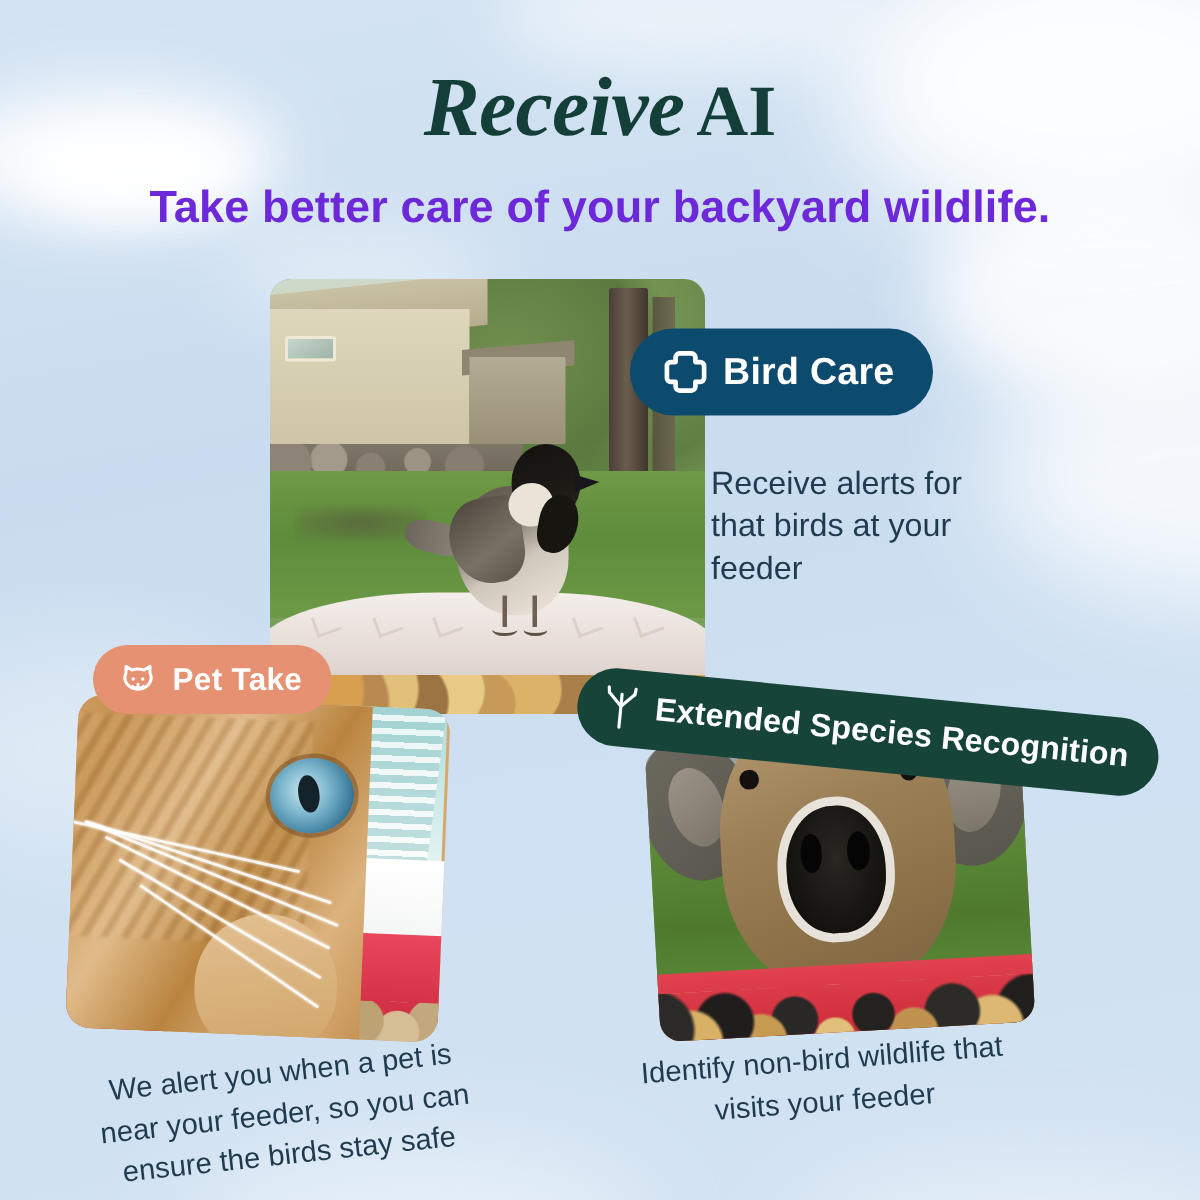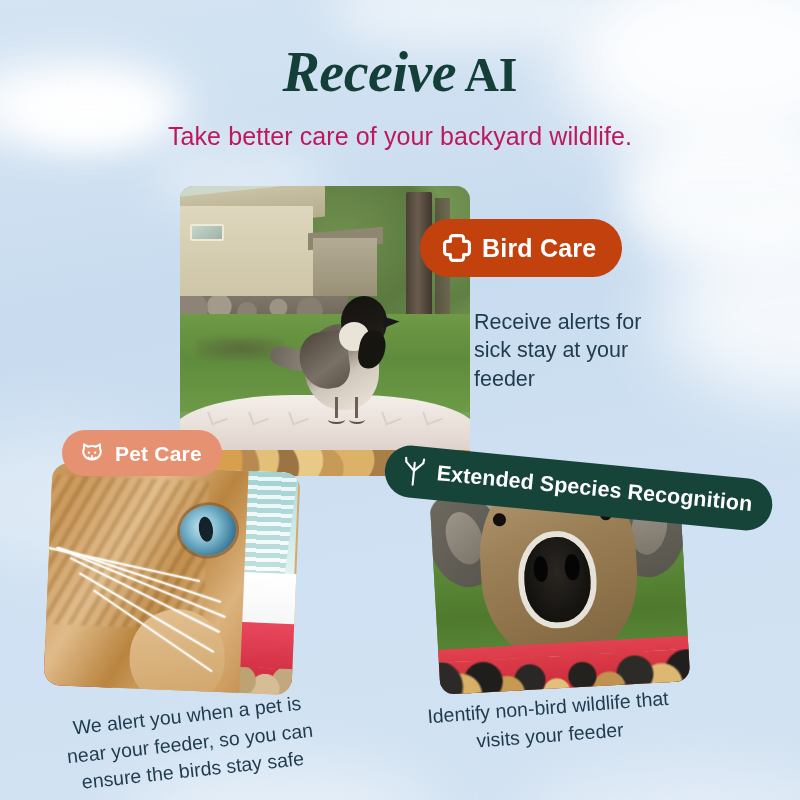--- a/index.html
+++ b/index.html
@@ -29,23 +29,23 @@
     font-family:"Liberation Serif", "DejaVu Serif", serif;
   }
   .title .adv{
     font-style:italic;font-weight:700;font-size:56px;letter-spacing:-0.5px;
   }
   .title .ai{
     font-style:normal;font-weight:700;font-size:48px;letter-spacing:0px;margin-left:8px;
   }
   .subtitle{
     margin-top:22px;
-    color:#be185d;
-    font-size:25px;
-    font-weight:400;
+    color:#6d28d9;
+    font-size:30px;
+    font-weight:700;
     letter-spacing:0.1px;
   }
 
   
   .card{position:absolute;border-radius:16px;overflow:hidden;}
 
   
   #card-bird{left:180px;top:186px;width:290px;height:290px;border-radius:14px;z-index:5;}
   .bird-scene{position:absolute;inset:0;overflow:hidden;background:#79a05a;}
   .bird-sky{position:absolute;left:0;top:0;width:100%;height:46%;
@@ -321,55 +321,55 @@
         <div class="deer-nose">
           <div class="deer-nostril" style="left:14%;"></div>
           <div class="deer-nostril" style="left:62%;"></div>
         </div>
       </div>
       <div class="deer-tray"></div>
       <div class="deer-seed"></div>
     </div>
   </div>
 
-  <div class="badge" id="badge-bird" style="background:#c2410c;text-align:center;">
+  <div class="badge" id="badge-bird" style="background:#0c4a6e;text-align:center;">
     <span class="bicon">
       <svg width="30" height="30" viewBox="0 0 30 30" aria-hidden="true">
         <path d="M11 2.6h8a2.6 2.6 0 0 1 2.6 2.6v3.2h3.2A2.6 2.6 0 0 1 27.4 11v8a2.6 2.6 0 0 1-2.6 2.6h-3.2v3.2A2.6 2.6 0 0 1 19 27.4h-8a2.6 2.6 0 0 1-2.6-2.6v-3.2H5.2A2.6 2.6 0 0 1 2.6 19v-8a2.6 2.6 0 0 1 2.6-2.6h3.2V5.2A2.6 2.6 0 0 1 11 2.6z" fill="none" stroke="#ffffff" stroke-width="3.1" stroke-linejoin="round"></path>
       </svg>
     </span>
     <span class="blabel">Bird Care</span>
   </div>
 
   <div class="badge" id="badge-pet" style="background:#e59172;">
     <span class="bicon">
       <svg width="26" height="26" viewBox="0 0 28 28" aria-hidden="true">
         <path d="M5.4 9.2V4.6l4.2 2.6a13 13 0 0 1 8.8 0l4.2-2.6v4.6a9.4 8.4 0 1 1-17.2 0z" fill="none" stroke="#ffffff" stroke-width="2.2" stroke-linejoin="round"></path>
         <circle cx="10.6" cy="13.6" r="1.25" fill="#ffffff"></circle>
         <circle cx="17.4" cy="13.6" r="1.25" fill="#ffffff"></circle>
         <circle cx="14" cy="17.4" r="1.15" fill="#ffffff"></circle>
         <path d="M14 18.8c-1.5 1.6-3.2 1.1-3.9-.2M14 18.8c1.5 1.6 3.2 1.1 3.9-.2" fill="none" stroke="#ffffff" stroke-width="1.7" stroke-linecap="round"></path>
       </svg>
     </span>
-    <span class="blabel">Pet Care</span>
+    <span class="blabel">Pet Take</span>
   </div>
 
   <div class="badge" id="badge-species" style="background:#164438;">
     <span class="bicon">
       <svg width="26" height="30" viewBox="0 0 26 30" aria-hidden="true">
         <g fill="none" stroke="#ffffff" stroke-width="2.1" stroke-linecap="round" stroke-linejoin="round">
           <path d="M13 28V14"></path>
           <path d="M13 14 4.5 5.5"></path>
           <path d="M13 14 21.5 5.5"></path>
           <path d="M13 14 13 6"></path>
           <path d="M4.5 5.5 4 1.8"></path>
           <path d="M21.5 5.5 22 1.8"></path>
         </g>
       </svg>
     </span>
     <span class="blabel">Extended Species Recognition</span>
   </div>
 
-  <div class="caption" id="cap-bird">Receive alerts for sick stay at your feeder</div>
+  <div class="caption" id="cap-bird">Receive alerts for that birds at your feeder</div>
   <div class="caption" id="cap-pet">We alert you when a pet is near your feeder, so you can ensure the birds stay safe</div>
   <div class="caption" id="cap-deer">Identify non-bird wildlife that visits your feeder</div>
 
 </div>
 
 </body></html>

